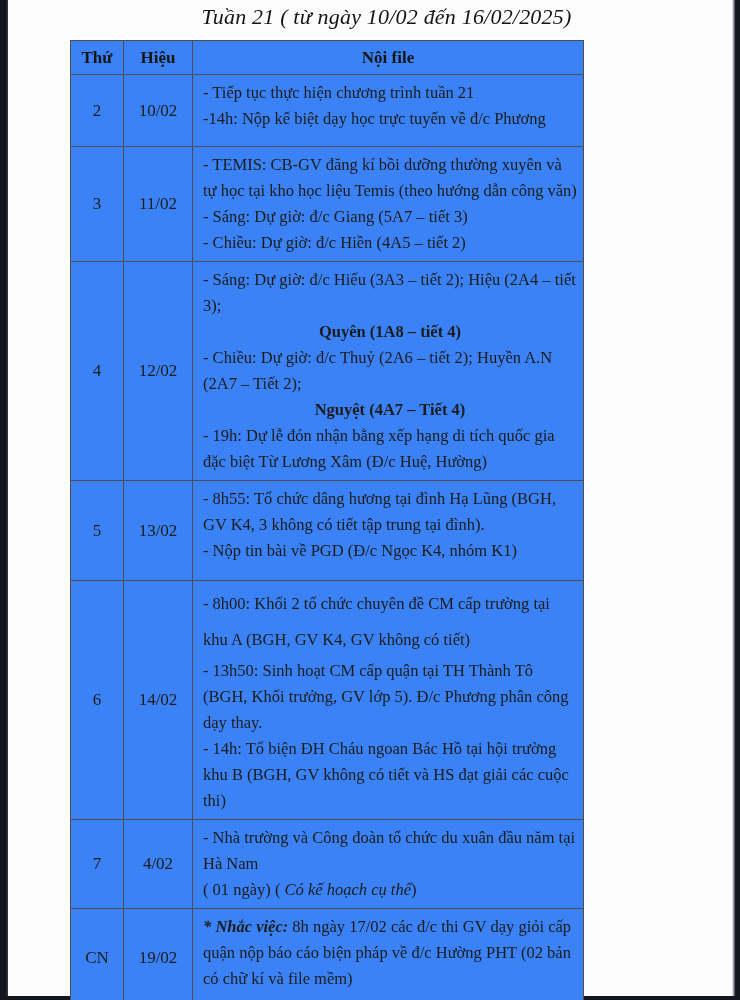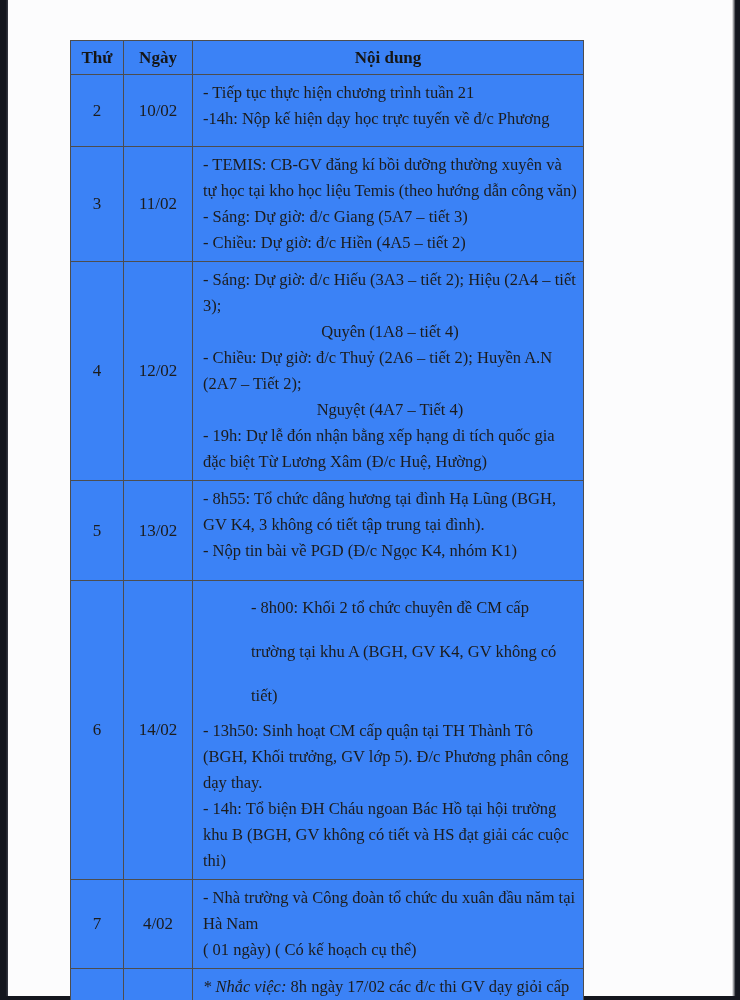--- a/index.html
+++ b/index.html
@@ -74,61 +74,62 @@
     font-size: 17px;
     padding: 0;
   }
   td.content {
     vertical-align: top;
     font-size: 16.5px;
     line-height: 26px;
     padding: 5px 6px 5px 10px;
   }
   td.content .para { text-align: left; }
-  td.content .para.center { text-align: center; }
-  td.content .para.wide { line-height: 44px; margin-left: 48px; }
+  td.content .para.center { text-align: center; font-weight: bold; }
+  td.content .para.wide { line-height: 36px; }
   td.content .para.spaced { }
   
   tbody tr:nth-child(1) { height: 72px; }
   tbody tr:nth-child(2) { height: 115px; }
   tbody tr:nth-child(3) { height: 175px; }
   tbody tr:nth-child(4) { height: 100px; }
   tbody tr:nth-child(5) { height: 202px; }
   tbody tr:nth-child(6) { height: 71px; }
   tbody tr:nth-child(7) { height: 98px; }
 </style>
 </head>
 <body>
 
 <div class="page">
   <div class="edge-left"></div>
   <div class="edge-right"></div>
   <div class="edge-bottom"></div>
 
+  <div class="title">Tuần 21 ( từ ngày 10/02 đến 16/02/2025)</div>
 
   <table class="sched">
     <colgroup>
       <col class="c-day">
         <col class="c-date">
         <col class="c-content">
     </colgroup>
     <thead>
       <tr>
         <th>Thứ</th>
-        <th>Ngày</th>
-        <th>Nội dung</th>
+        <th>Hiệu</th>
+        <th>Nội file</th>
       </tr>
     </thead>
     <tbody>
         <tr>
           <td class="mid">2</td>
           <td class="mid">10/02</td>
           <td class="content">
             <div class="para"><span>- Tiếp tục thực hiện chương trình tuần 21</span></div>
-            <div class="para"><span>-14h: Nộp kế hiện dạy học trực tuyến về đ/c Phương</span></div>
+            <div class="para"><span>-14h: Nộp kế biệt dạy học trực tuyến về đ/c Phương</span></div>
           </td>
         </tr>
         <tr>
           <td class="mid">3</td>
           <td class="mid">11/02</td>
           <td class="content">
             <div class="para"><span>- TEMIS: CB-GV đăng kí bồi dưỡng thường xuyên và tự học tại kho học liệu Temis (theo hướng dẫn công văn)</span></div>
             <div class="para"><span>- Sáng: Dự giờ: đ/c Giang (5A7 – tiết 3)</span></div>
             <div class="para"><span>- Chiều: Dự giờ: đ/c Hiền (4A5 – tiết 2)</span></div>
           </td>
@@ -159,25 +160,25 @@
             <div class="para wide"><span>- 8h00: Khối 2 tổ chức chuyên đề CM cấp trường tại khu A (BGH, GV K4, GV không có tiết)</span></div>
             <div class="para spaced"><span>- 13h50: Sinh hoạt CM cấp quận tại TH Thành Tô (BGH, Khối trưởng, GV lớp 5). Đ/c Phương phân công dạy thay.</span></div>
             <div class="para"><span>- 14h: Tổ biện ĐH Cháu ngoan Bác Hồ tại hội trường khu B (BGH, GV không có tiết và HS đạt giải các cuộc thi)</span></div>
           </td>
         </tr>
         <tr>
           <td class="mid">7</td>
           <td class="mid">4/02</td>
           <td class="content">
             <div class="para"><span>- Nhà trường và Công đoàn tổ chức du xuân đầu năm tại Hà Nam</span></div>
-            <div class="para"><span>( 01 ngày) ( </span><span style="">Có kế hoạch cụ thể</span><span>)</span></div>
+            <div class="para"><span>( 01 ngày) ( </span><span style="font-style: italic;">Có kế hoạch cụ thể</span><span>)</span></div>
           </td>
         </tr>
         <tr>
           <td class="mid">CN</td>
           <td class="mid">19/02</td>
           <td class="content">
-            <div class="para"><span style="font-weight: normal; font-style: italic;">* Nhắc việc: </span><span>8h ngày 17/02 các đ/c thi GV dạy giỏi cấp quận nộp báo cáo biện pháp về đ/c Hường PHT (02 bản có chữ kí và file mềm)</span></div>
+            <div class="para"><span style="font-weight: bold; font-style: italic;">* Nhắc việc: </span><span>8h ngày 17/02 các đ/c thi GV dạy giỏi cấp quận nộp báo cáo biện pháp về đ/c Hường PHT (02 bản có chữ kí và file mềm)</span></div>
           </td>
         </tr>
       </tbody>
   </table>
 </div>
 
 </body></html>

